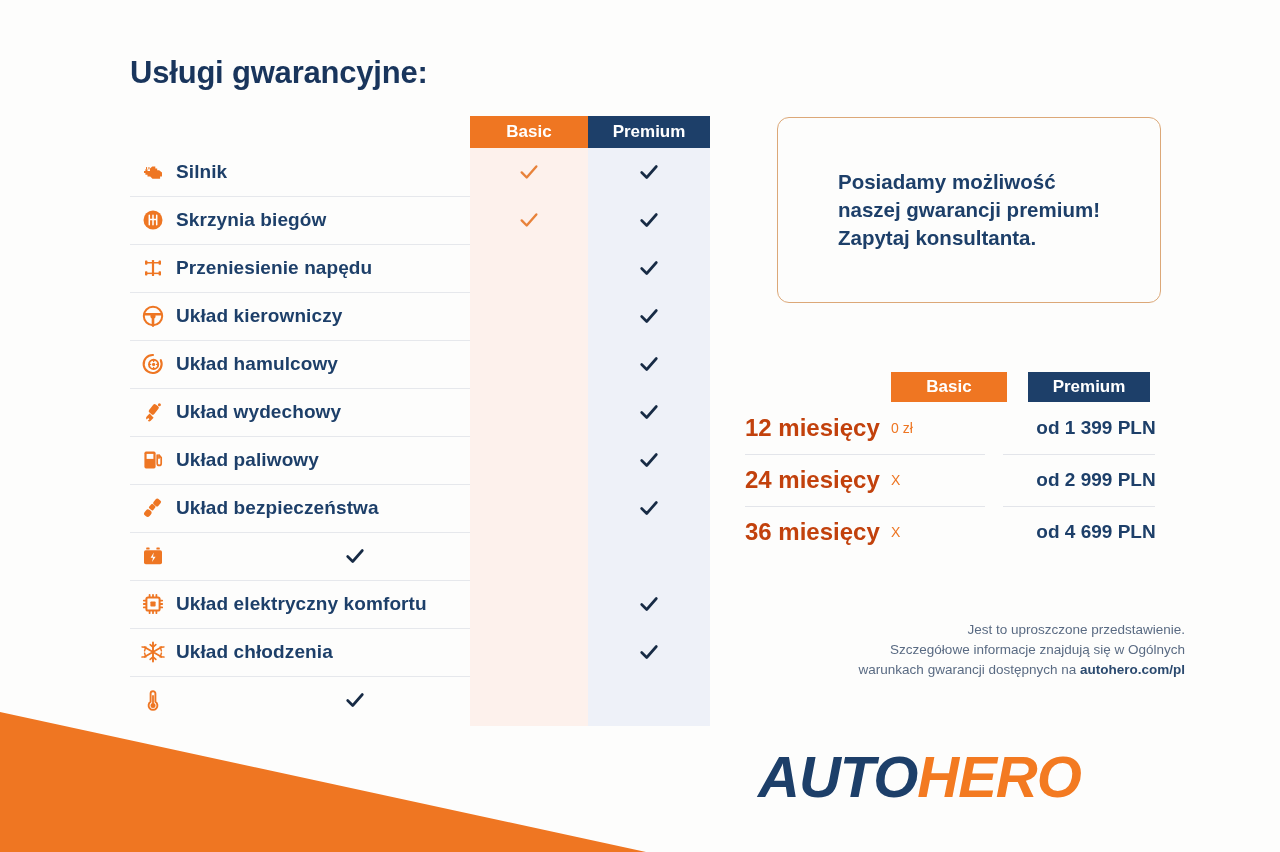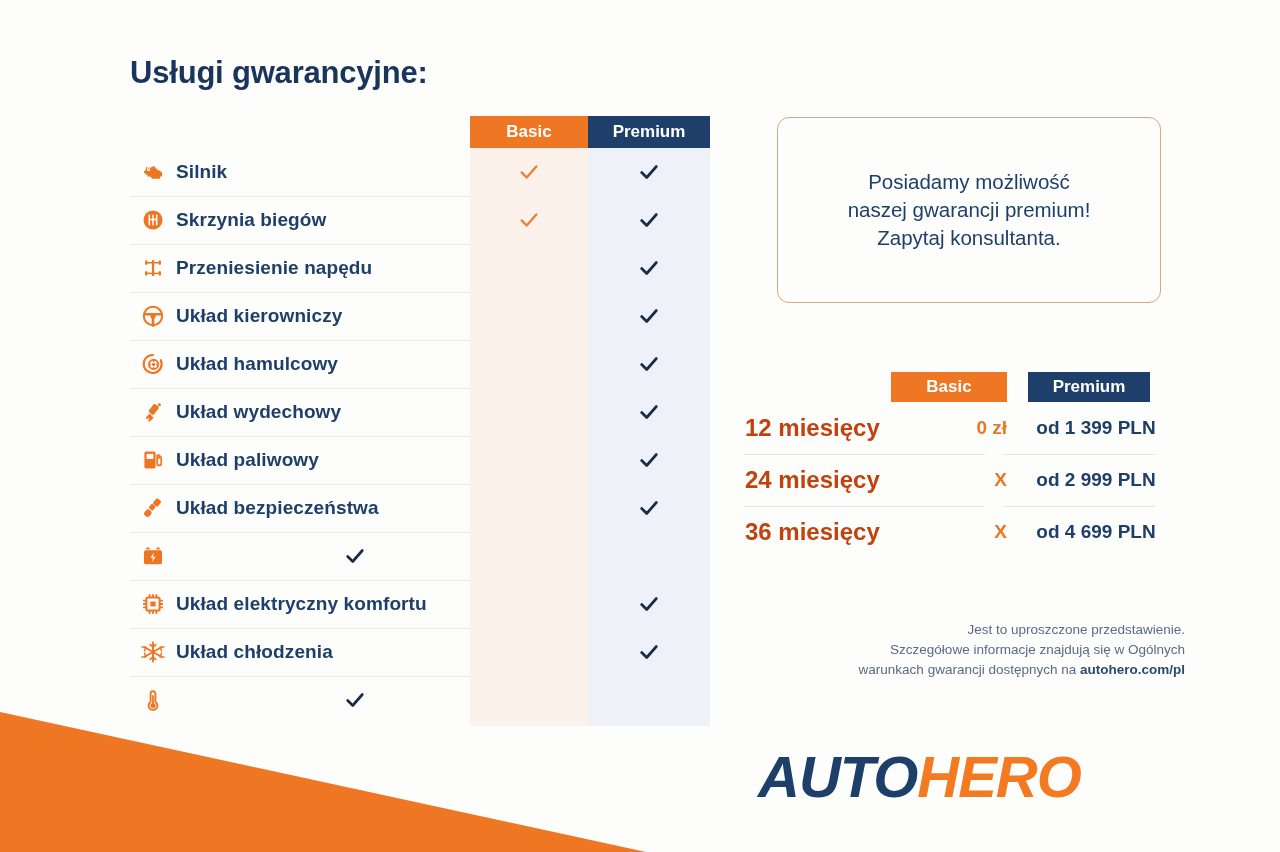--- a/index.html
+++ b/index.html
@@ -132,23 +132,23 @@
     width: 384px;
     height: 186px;
     border: 1.5px solid #dca878;
     border-radius: 12px;
     display: flex;
     align-items: center;
     justify-content: center;
     background: #fdfdfc;
   }
   #finance-text {
-    text-align: center;
+    text-align: left;
     font-size: 20.5px;
-    font-weight: normal;
+    font-weight: bold;
     line-height: 1.37;
     color: #1d3f69;
   }
 
   
   #pricing {
     position: absolute;
     left: 745px;
     top: 372px;
     width: 425px;
@@ -195,23 +195,23 @@
   .price-term {
     width: 146px;
     flex: 0 0 146px;
     font-size: 24px;
     font-weight: bold;
     color: #c2410c;
   }
   .price-basic {
     width: 116px;
     flex: 0 0 116px;
-    text-align: right;
-    font-size: 19px;
-    font-weight: bold;
+    text-align: left;
+    font-size: 14px;
+    font-weight: normal;
     color: #ee7623;
   }
   .price-premium {
     flex: 1 1 auto;
     text-align: center;
     font-size: 19px;
     font-weight: bold;
     color: #1d3f69;
     padding-left: 15px;
   }

